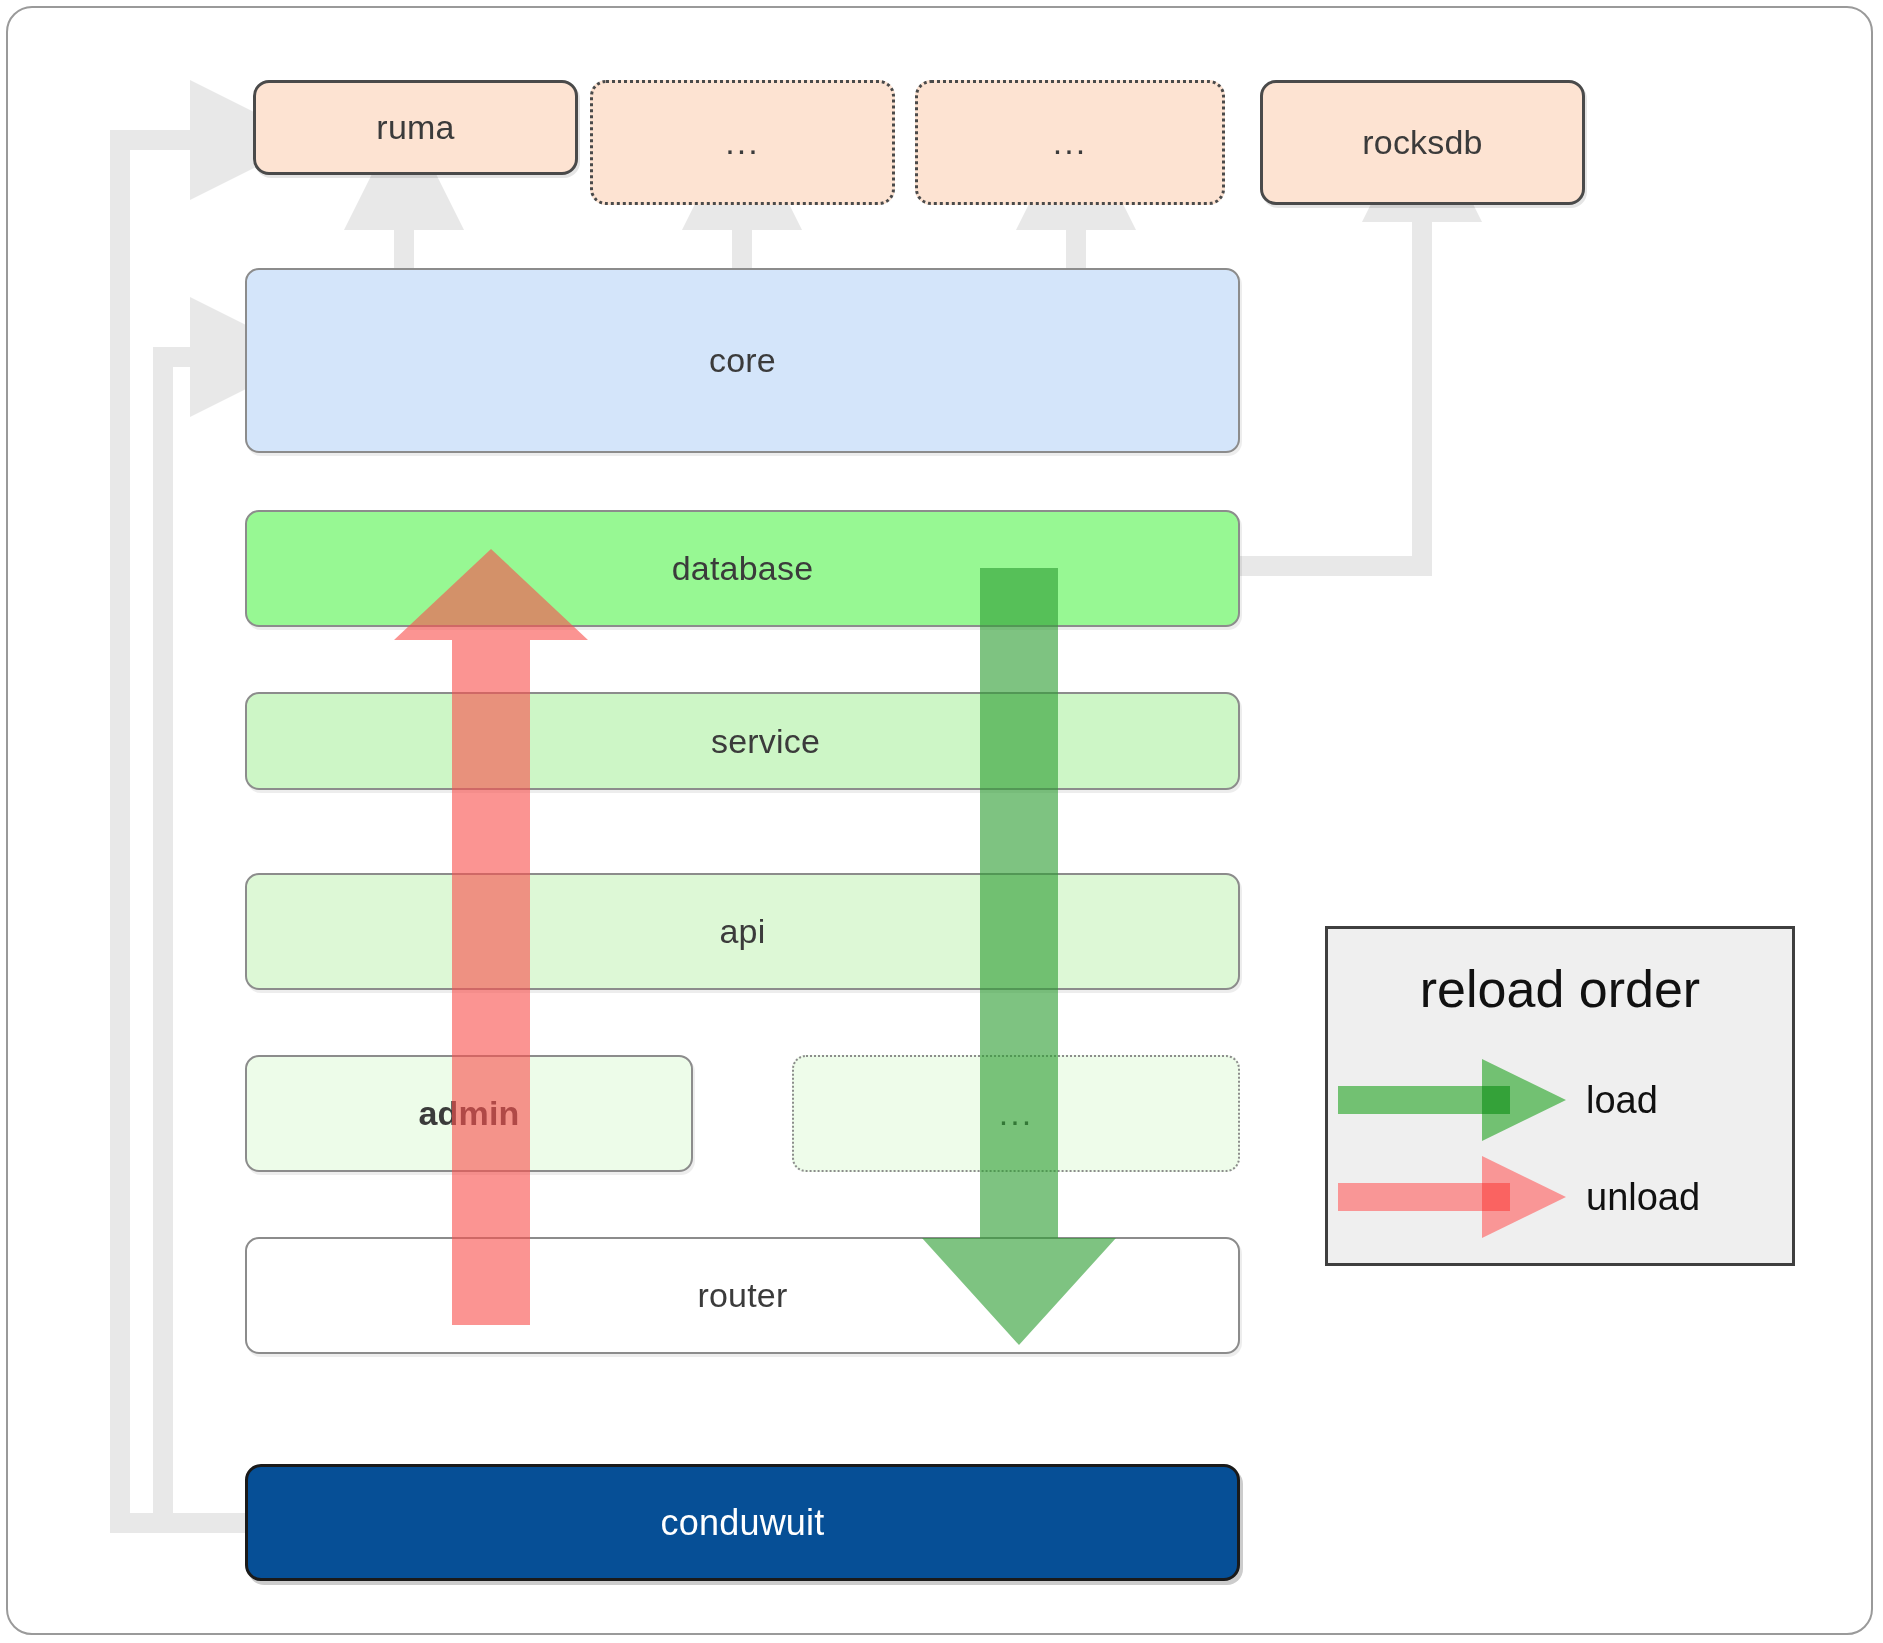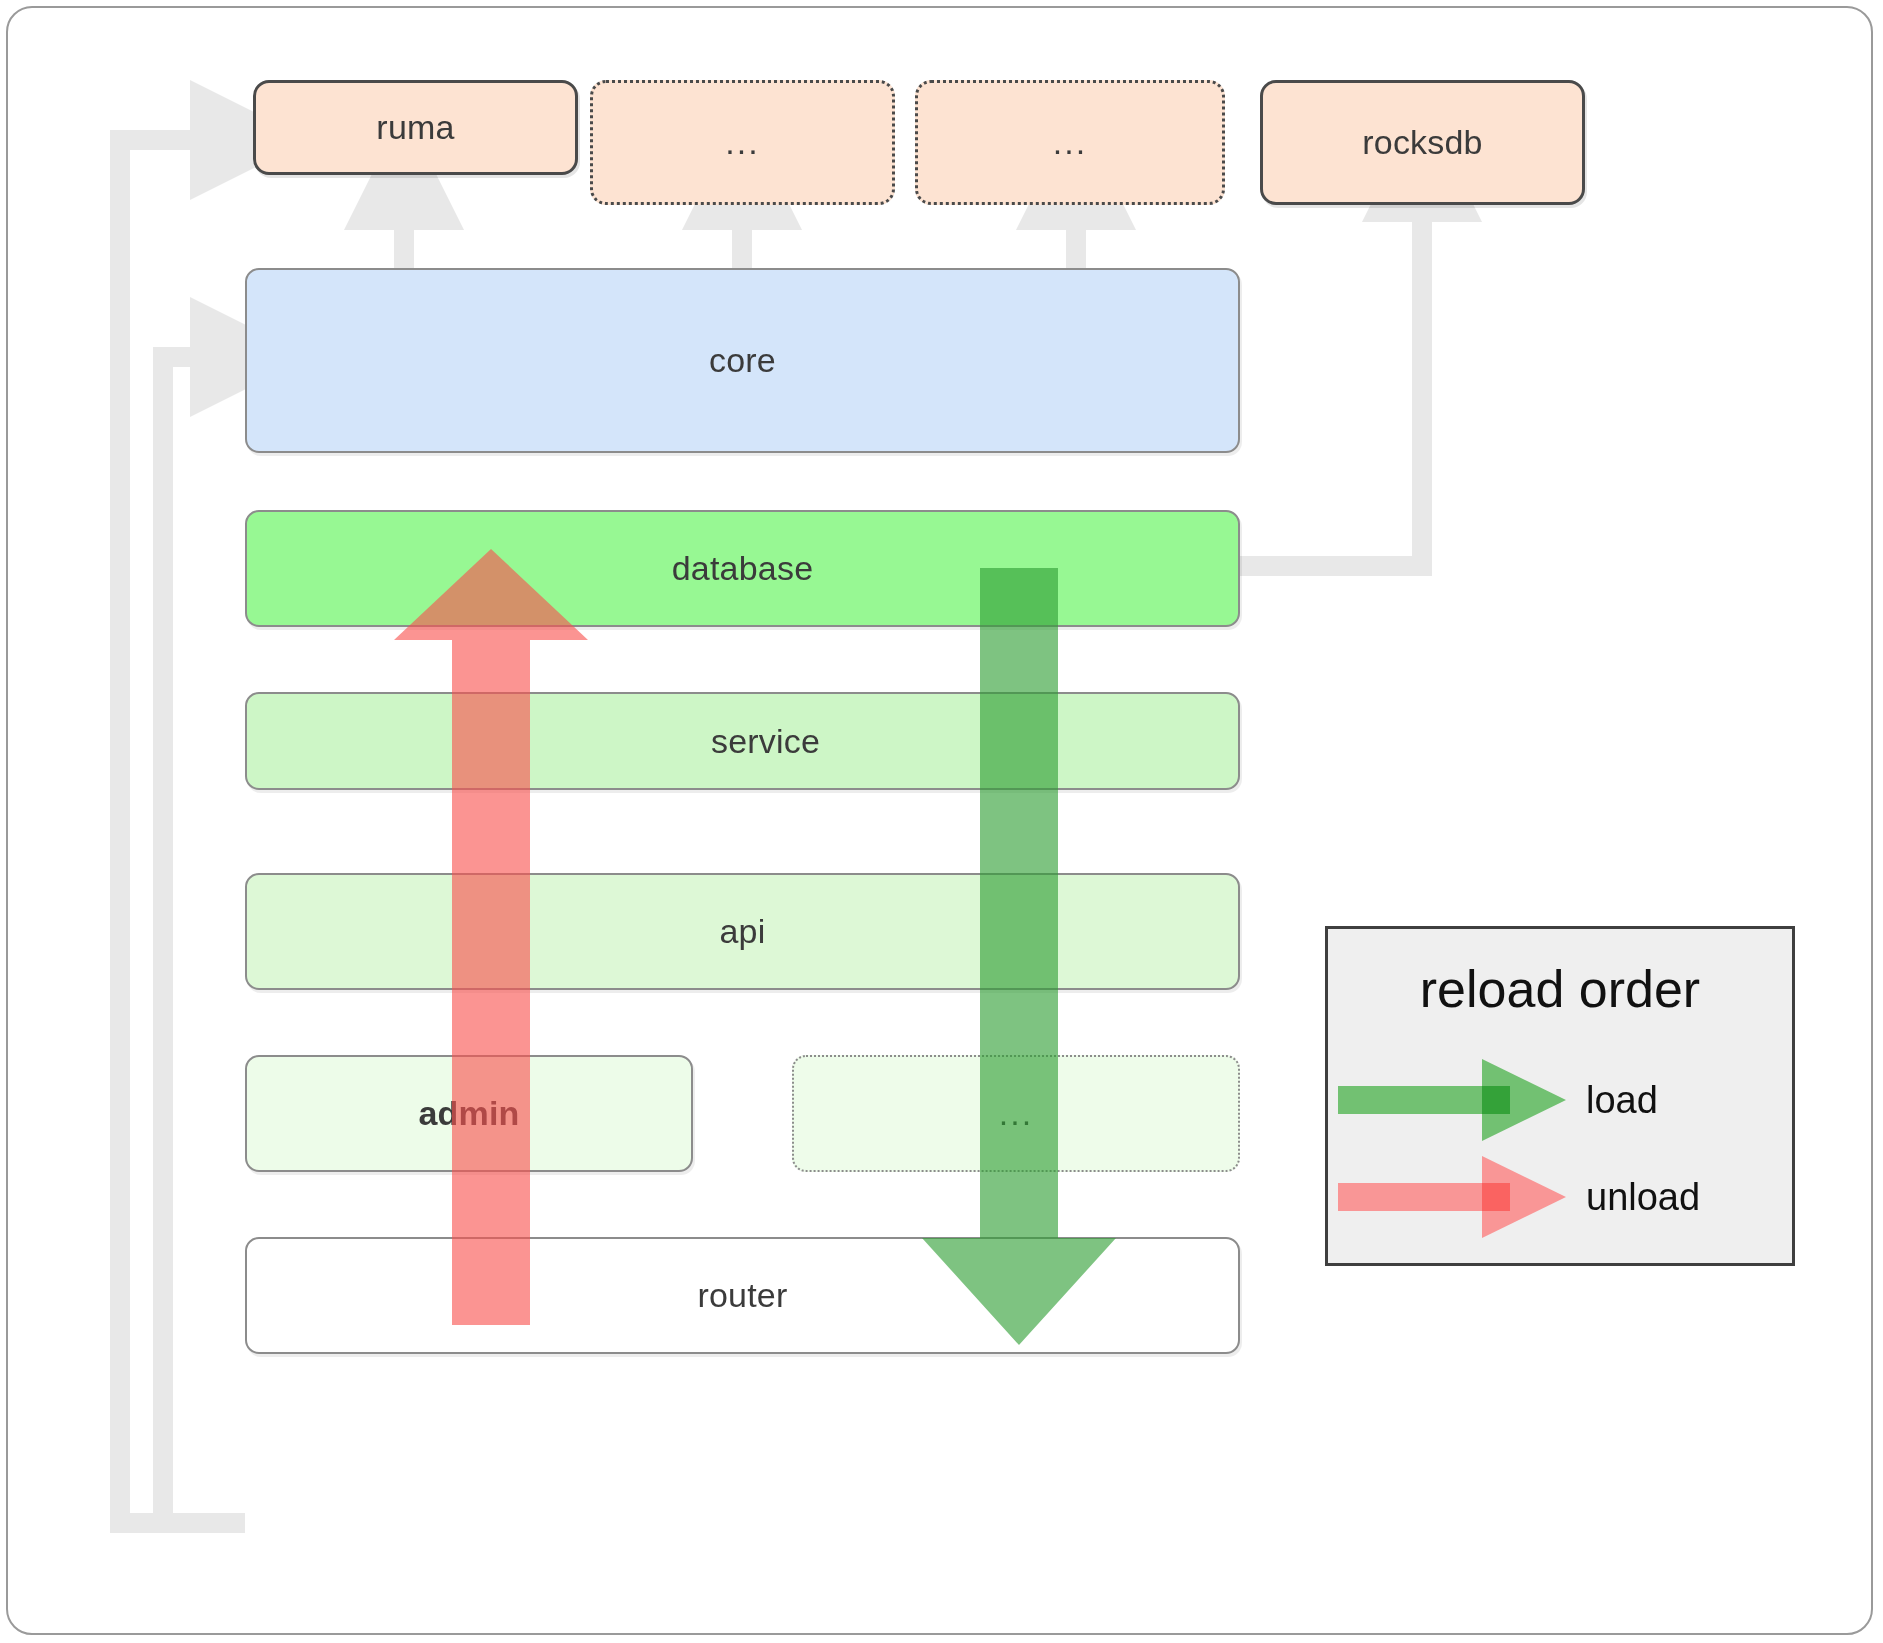--- a/index.html
+++ b/index.html
@@ -189,20 +189,23 @@
   </div>
 
   <div class="node layer dotted" style="left:792px; top:1055px; width:448px; height:117px; background:#eefcea;">
     <span class="ellipsis">...</span>
   </div>
 
   <div class="node layer" style="left:245px; top:1237px; width:995px; height:117px; background:#ffffff;">
     <span>router</span>
   </div>
 
+  <div class="node app" style="left:245px; top:1464px; width:995px; height:117px;">
+    <span>conduwuit</span>
+  </div>
 
   <svg id="flow" viewBox="0 0 1883 1643" xmlns="http://www.w3.org/2000/svg">
 
     <g opacity="0.62">
       <polygon points="452,1325 452,640 394,640 491,549 588,640 530,640 530,1325" fill="#f9524f"></polygon>
     </g>
 
     <g opacity="0.62">
       <polygon points="980,568 980,1238 922,1238 1019,1345 1116,1238 1058,1238 1058,568" fill="#2e9e33"></polygon>
     </g>

